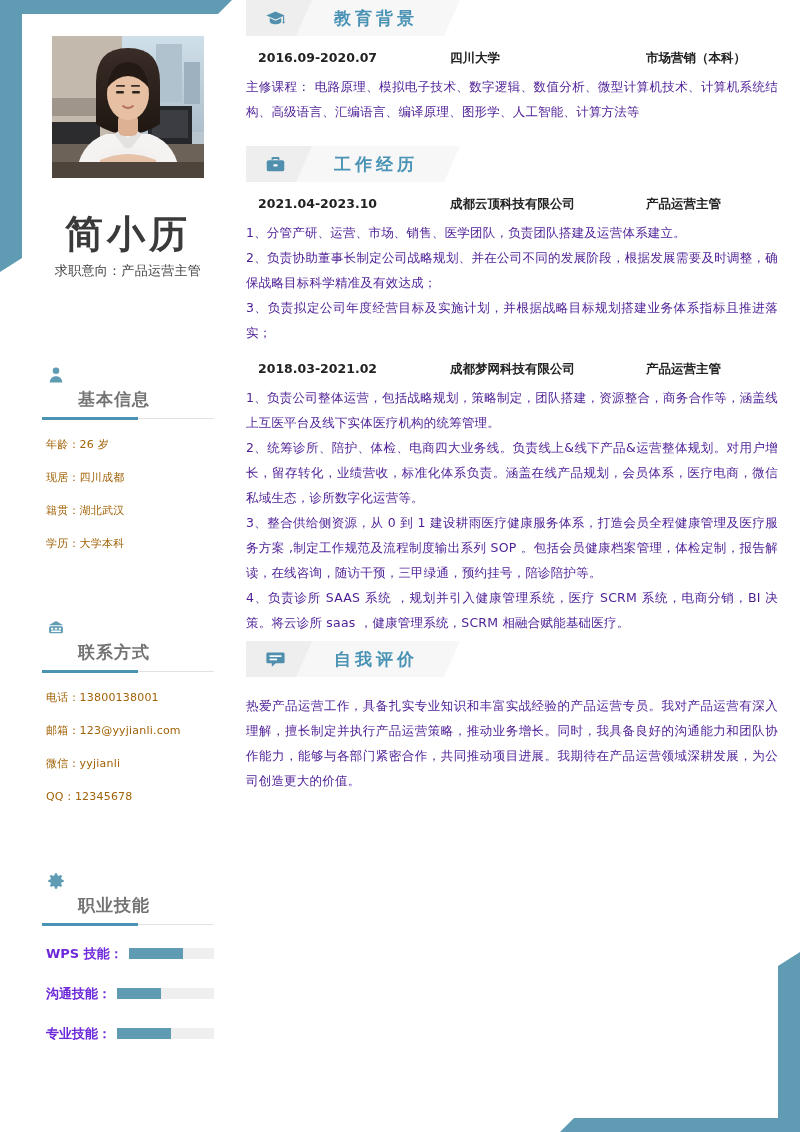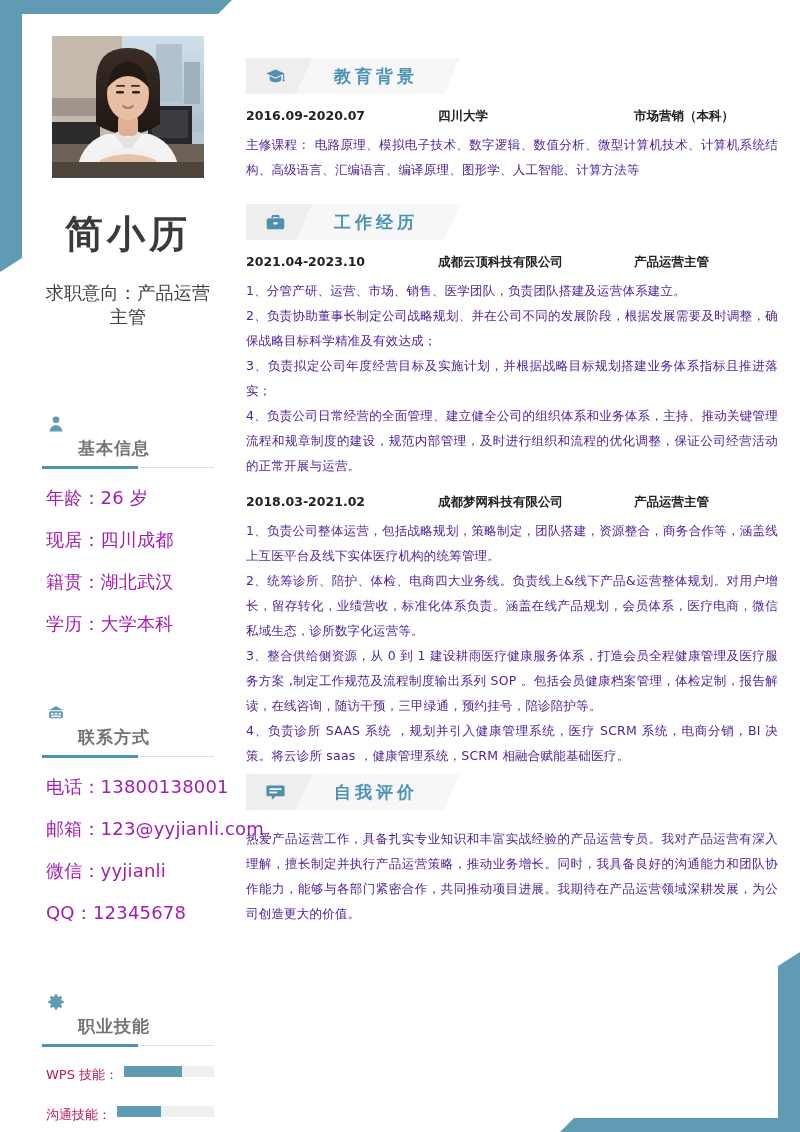--- a/index.html
+++ b/index.html
@@ -58,22 +58,22 @@
   .cand-name {
     margin-top: 36px;
     font-size: 38px;
     font-weight: 700;
     color: #3a3a3a;
     letter-spacing: 4px;
     text-align: center;
     line-height: 1.1;
   }
   .cand-objective {
-    margin-top: 25px;
-    font-size: 18px;
+    margin-top: 6px;
+    font-size: 13px;
     color: #3f3f3f;
     text-align: center;
     letter-spacing: 0.3px;
   }
 
   .side-section { margin-top: 42px; }
   .side-section.first { margin-top: 60px; }
   .side-head {
     display: flex; align-items: center;
     gap: 12px;
@@ -96,49 +96,48 @@
     margin-top: 7px;
     height: 1px;
     background: #e2e2e2;
   }
   .side-rule::before {
     content: ""; position: absolute; left: 0; top: -1px;
     width: 96px; height: 3px; background: #4a93b5;
   }
   .side-rows { margin-top: 18px; padding-left: 4px; }
   .side-row {
-    font-size: 18px;
-    color: #a21caf;
+    font-size: 11px;
+    color: #a16207;
     margin-bottom: 18px;
     letter-spacing: 0.2px;
     white-space: nowrap;
   }
   .skill-row {
-    display: flex; align-items: flex-start;
+    display: flex; align-items: center;
     margin-bottom: 22px;
-    font-size: 13px; color: #be185d;
+    font-size: 13px; color: #6d28d9; font-weight: bold;
   }
   .skill-label { white-space: nowrap; }
   .skill-track {
     flex: 1;
     height: 11px;
     background: #efefef;
     margin-left: 6px;
     position: relative;
   }
   .skill-fill {
     position: absolute; left: 0; top: 0; bottom: 0;
     background: #5f9bb3;
   }
 
   
   .main {
     position: absolute; left: 246px; top: 0;
     width: 532px;
-    padding-top: 58px;
   }
   .sec { margin-bottom: 6px; }
   .sec-head {
     position: relative;
     height: 36px;
     width: 214px;
     margin-bottom: 14px;
   }
   .sec-head .bg {
     position: absolute; left: 0; top: 0;
@@ -165,21 +164,21 @@
   }
 
   .entry { margin-bottom: 6px; }
   .entry-line {
     display: flex;
     font-size: 12.5px;
     font-weight: 700;
     color: #222;
     margin-bottom: 7px;
   }
-  .entry-line .c1 { width: 192px; }
+  .entry-line .c1 { width: 192px; margin-left: 12px; }
   .entry-line .c2 { width: 196px; }
   .entry-line .c3 { flex: 1; }
   .body-txt {
     font-size: 12.5px;
     color: #4c1d95;
     line-height: 2.0;
     letter-spacing: 0.2px;
     text-align: justify;
   }
   .body-txt p { margin: 0; }
@@ -367,21 +366,20 @@
       <div class="entry">
         <div class="entry-line">
           <span class="c1">2021.04-2023.10</span>
           <span class="c2">成都云顶科技有限公司</span>
           <span class="c3">产品运营主管</span>
         </div>
         <div class="body-txt">
           <p>1、分管产研、运营、市场、销售、医学团队，负责团队搭建及运营体系建立。</p>
           <p>2、负责协助董事长制定公司战略规划、并在公司不同的发展阶段，根据发展需要及时调整，确保战略目标科学精准及有效达成；</p>
           <p>3、负责拟定公司年度经营目标及实施计划，并根据战略目标规划搭建业务体系指标且推进落实；</p>
-          <p>4、负责公司日常经营的全面管理、建立健全公司的组织体系和业务体系，主持、推动关键管理流程和规章制度的建设，规范内部管理，及时进行组织和流程的优化调整，保证公司经营活动的正常开展与运营。</p>
         </div>
       </div>
 
       <div class="entry" style="margin-top:16px;">
         <div class="entry-line">
           <span class="c1">2018.03-2021.02</span>
           <span class="c2">成都梦网科技有限公司</span>
           <span class="c3">产品运营主管</span>
         </div>
         <div class="body-txt">

